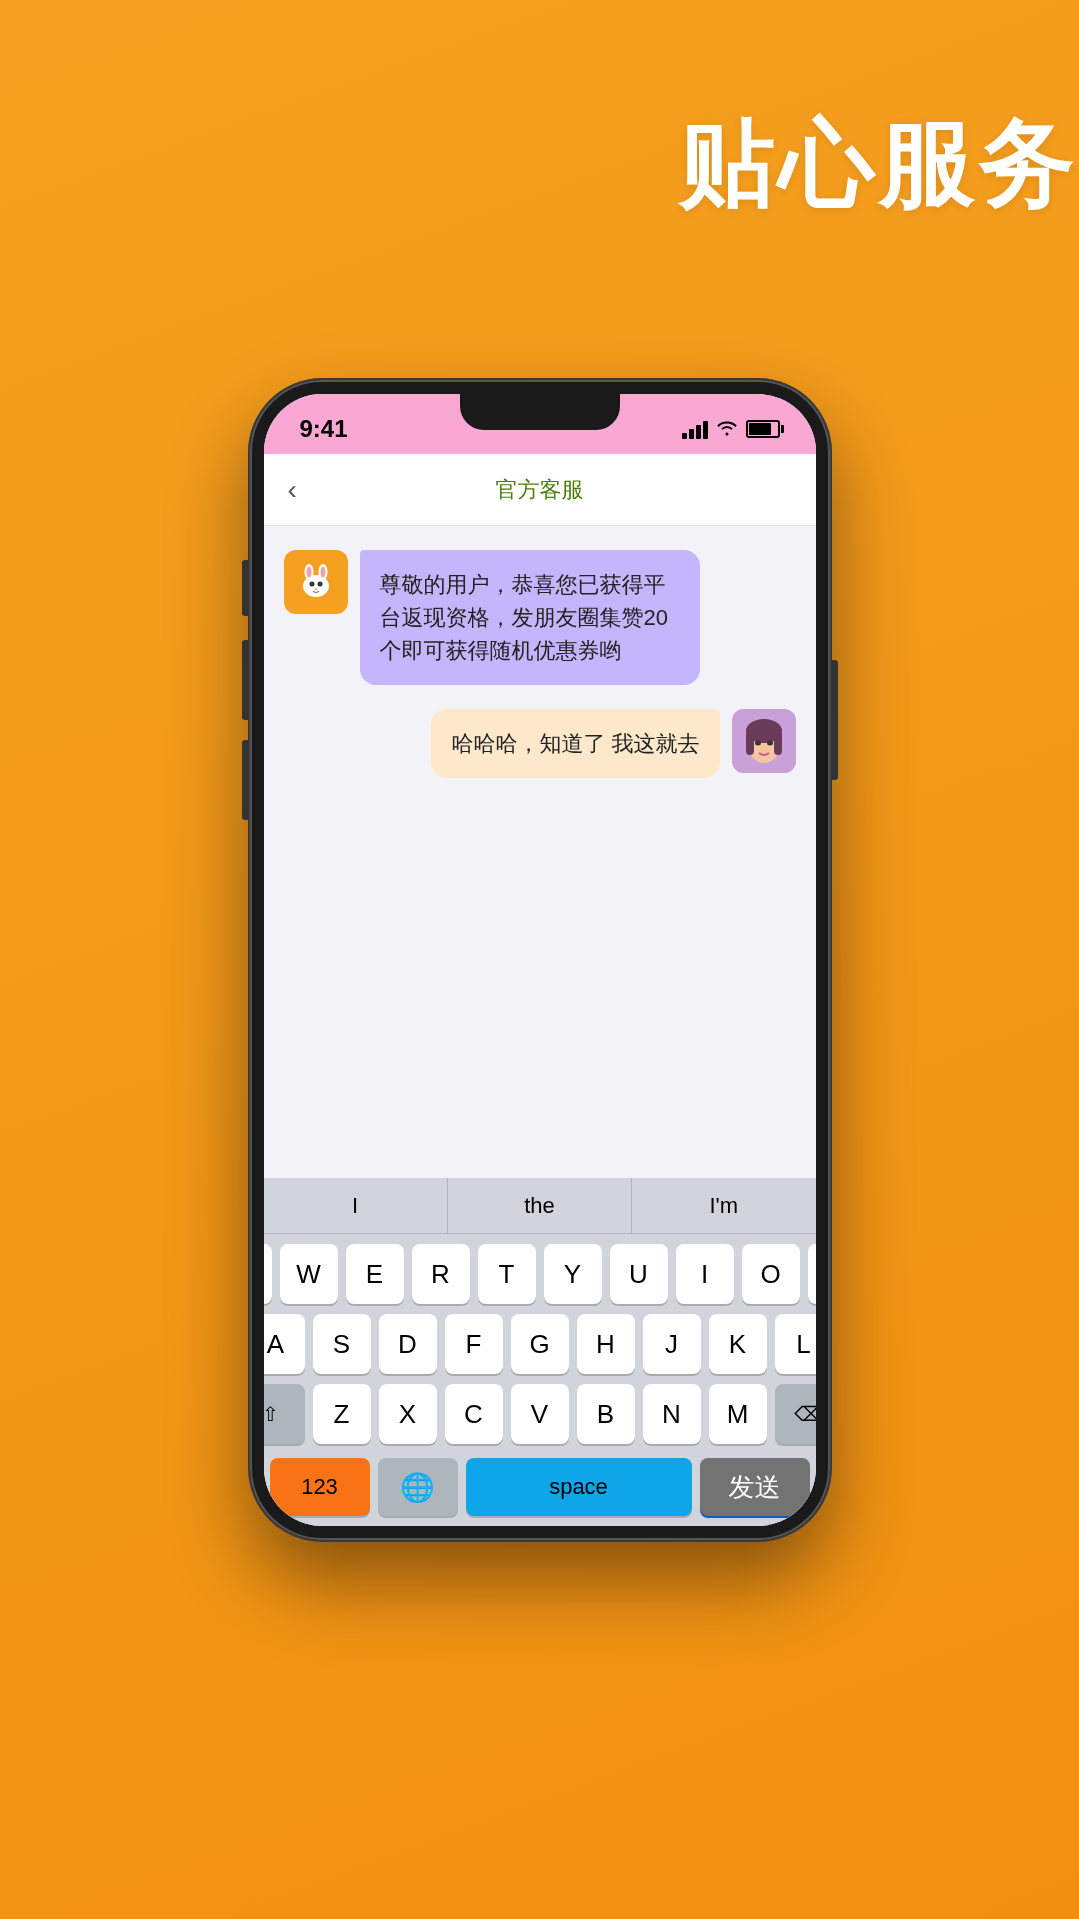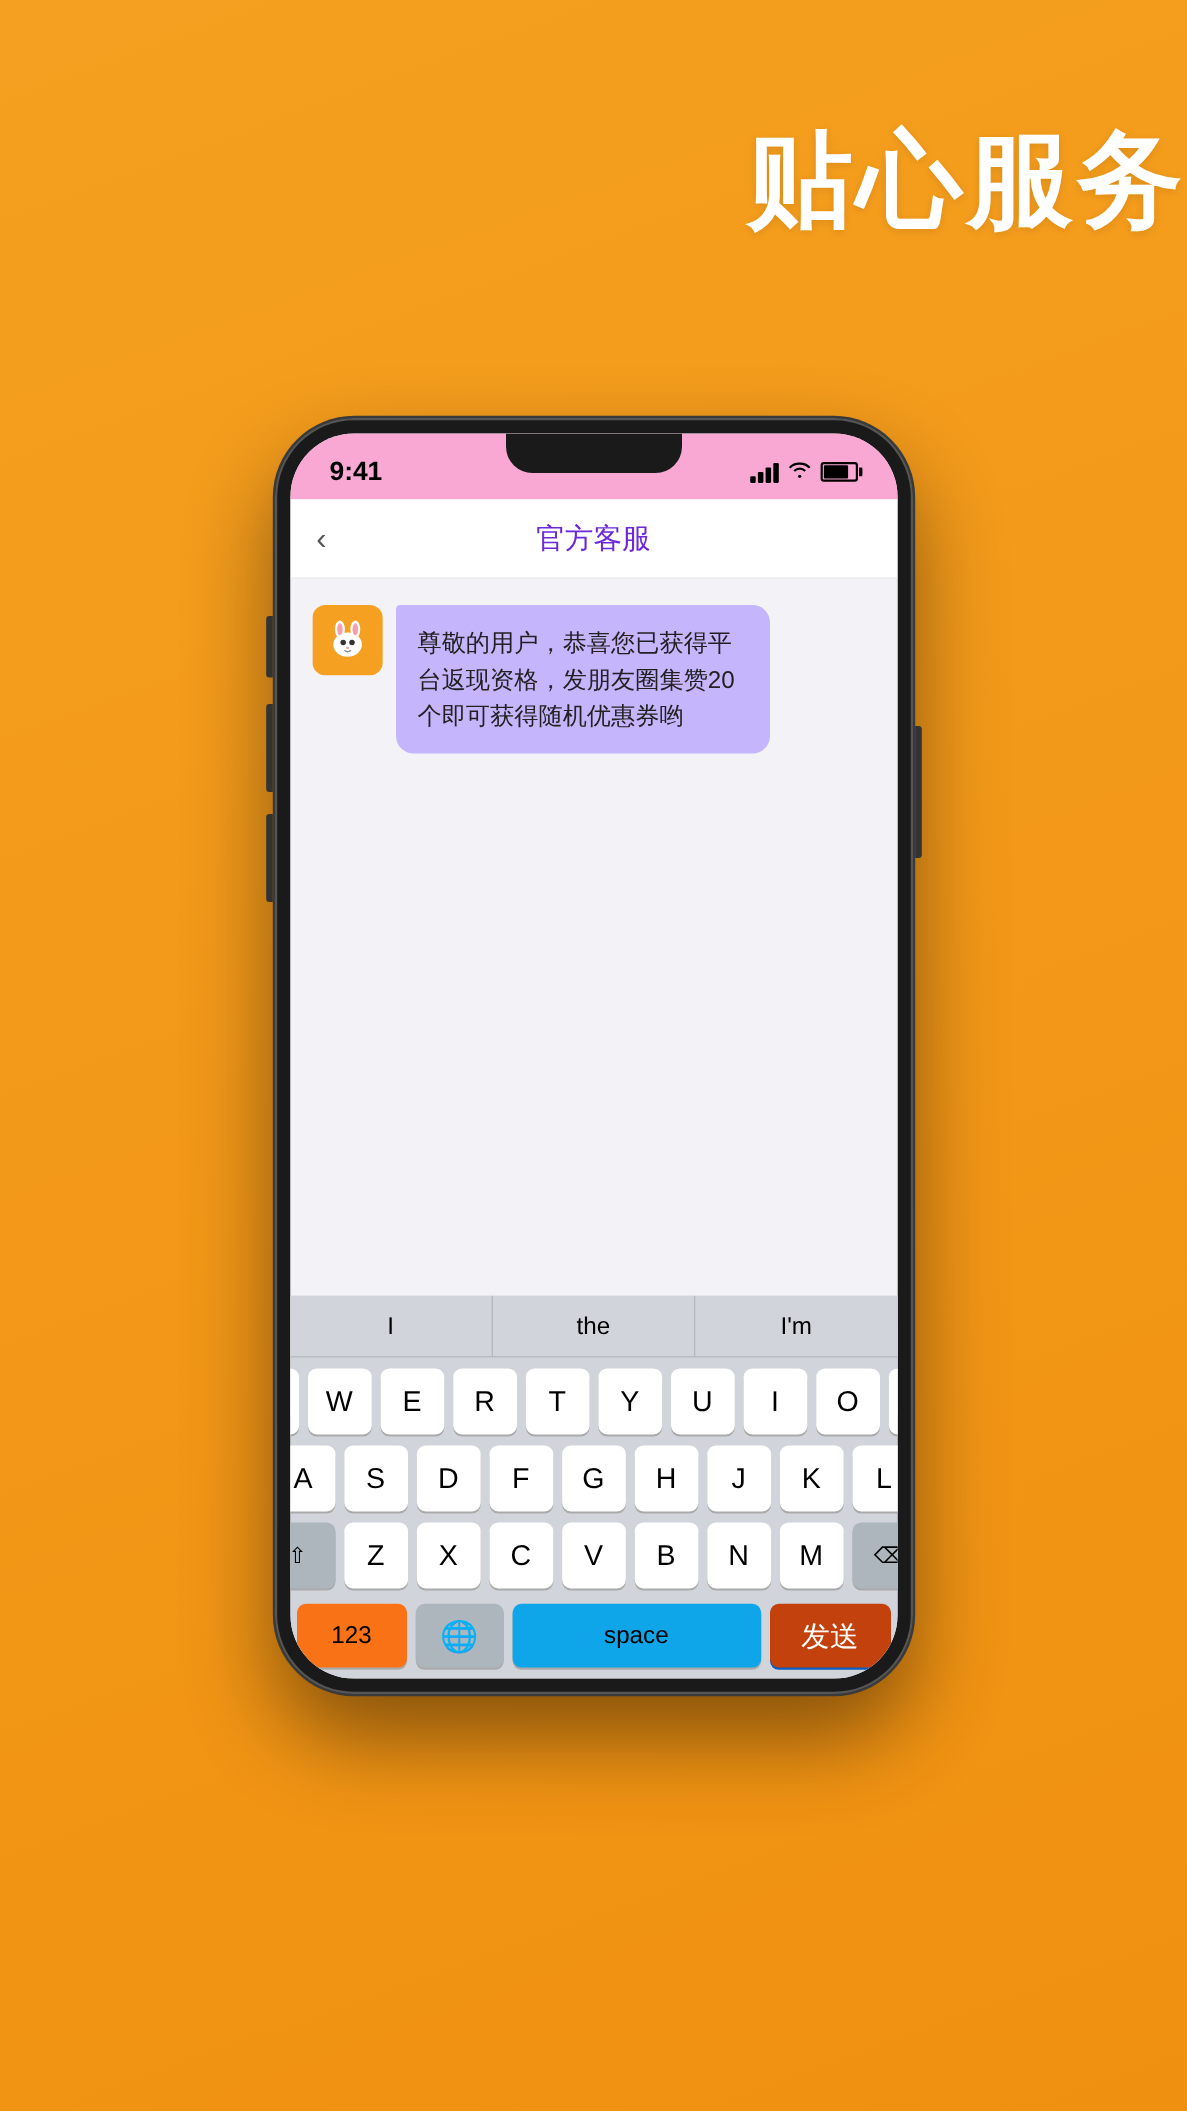--- a/index.html
+++ b/index.html
@@ -177,23 +177,23 @@
       border-bottom: 1px solid #e5e5e5;
     }
     .nav-back {
       position: absolute;
       left: 24px;
       font-size: 28px;
       color: #555;
       font-weight: 300;
     }
     .nav-title {
-      font-size: 26px;
+      font-size: 22px;
       font-weight: 500;
-      color: #6d28d9;
+      color: #4d7c0f;
     }
 
     
     .chat-area {
       flex: 1;
       background: #f2f2f7;
       padding: 24px 20px;
       height: 680px;
       overflow: hidden;
     }
@@ -382,21 +382,21 @@
       height: 58px;
       flex: 1;
       display: flex;
       align-items: center;
       justify-content: center;
       font-size: 22px;
       color: #000;
       box-shadow: 0 2px 0 #aaa;
     }
     .key-send {
-      background: #c2410c;
+      background: #737373;
       border-radius: 8px;
       height: 58px;
       width: 110px;
       display: flex;
       align-items: center;
       justify-content: center;
       font-size: 26px;
       color: white;
       font-weight: 500;
       box-shadow: 0 2px 0 #0a5cc0;
@@ -484,20 +484,43 @@
 
               <path d="M21 33 Q24 36 27 33" stroke="#888" stroke-width="1.2" fill="none"></path>
             </svg>
           </div>
         </div>
         <div class="bubble received">
           <span>尊敬的用户，恭喜您已获得平台返现资格，发朋友圈集赞20个即可获得随机优惠券哟</span>
         </div>
       </div>
 
+      <div class="message-row sent">
+        <div class="avatar-user">
+
+          <svg width="64" height="64" viewBox="0 0 64 64">
+            <rect width="64" height="64" rx="10" fill="#c9a0d8"></rect>
+
+            <ellipse cx="32" cy="36" rx="16" ry="18" fill="#f5c5a0"></ellipse>
+
+            <ellipse cx="32" cy="22" rx="18" ry="12" fill="#6a3a5a"></ellipse>
+
+            <rect x="14" y="22" width="8" height="24" rx="4" fill="#6a3a5a"></rect>
+            <rect x="42" y="22" width="8" height="24" rx="4" fill="#6a3a5a"></rect>
+
+            <ellipse cx="26" cy="34" rx="3" ry="2.5" fill="#333"></ellipse>
+            <ellipse cx="38" cy="34" rx="3" ry="2.5" fill="#333"></ellipse>
+
+            <path d="M27 44 Q32 48 37 44" stroke="#c06080" stroke-width="2" fill="none"></path>
+          </svg>
+        </div>
+        <div class="bubble sent-bubble">
+          <span>哈哈哈，知道了 我这就去</span>
+        </div>
+      </div>
 
     </div>
 
     <div class="input-area">
       <div class="text-input-box"></div>
       <div class="emoji-btn">
         <svg width="36" height="36" viewBox="0 0 36 36">
           <circle cx="18" cy="18" r="16" fill="none" stroke="#666" stroke-width="2"></circle>
           <circle cx="13" cy="15" r="2" fill="#666"></circle>
           <circle cx="23" cy="15" r="2" fill="#666"></circle>

